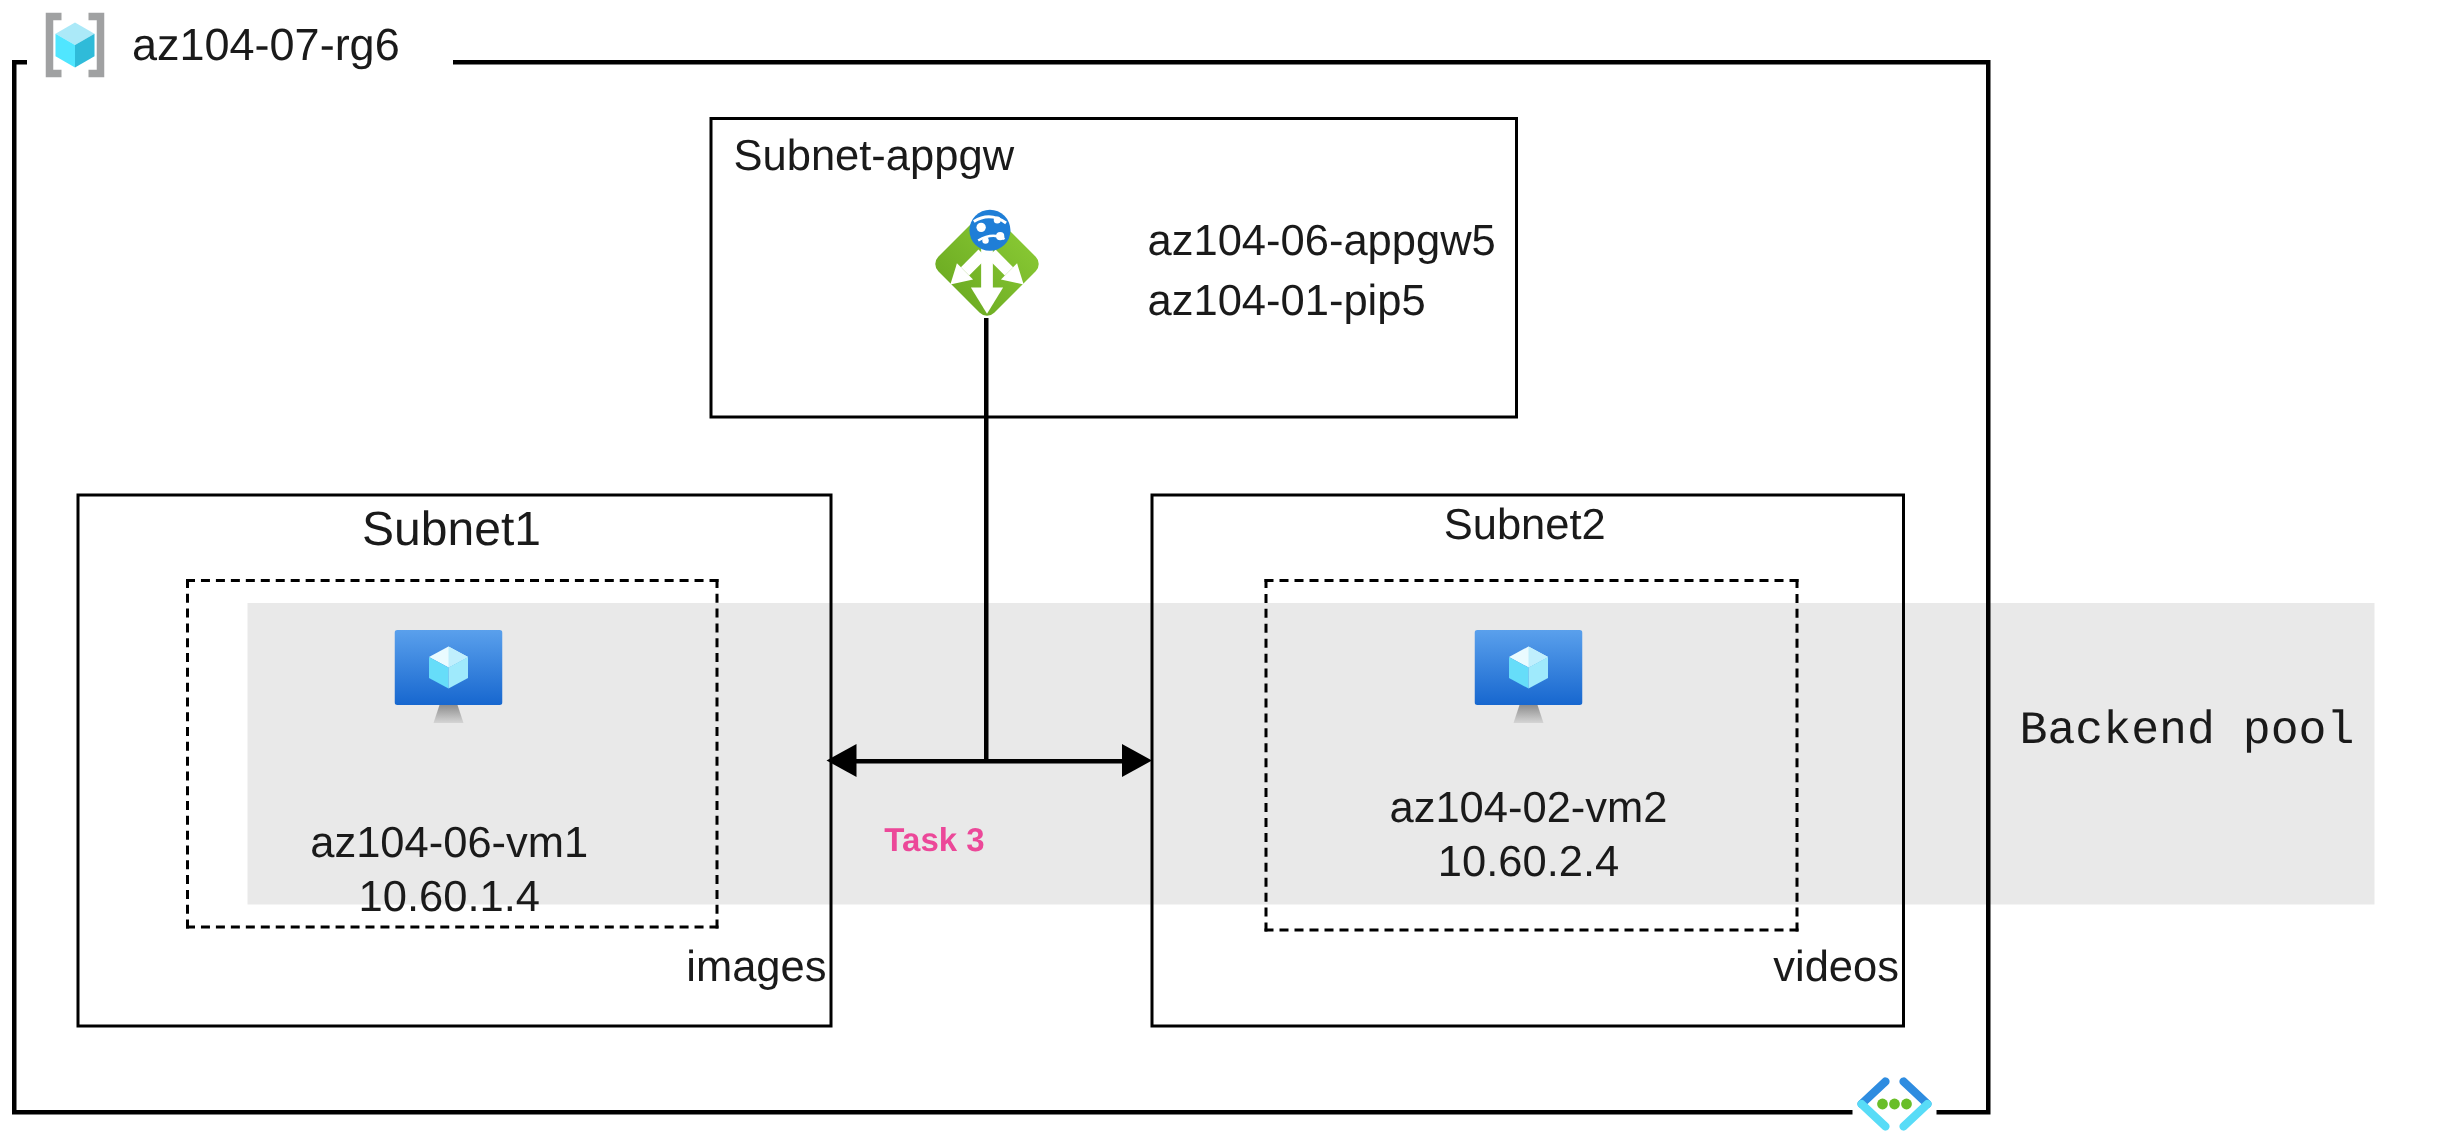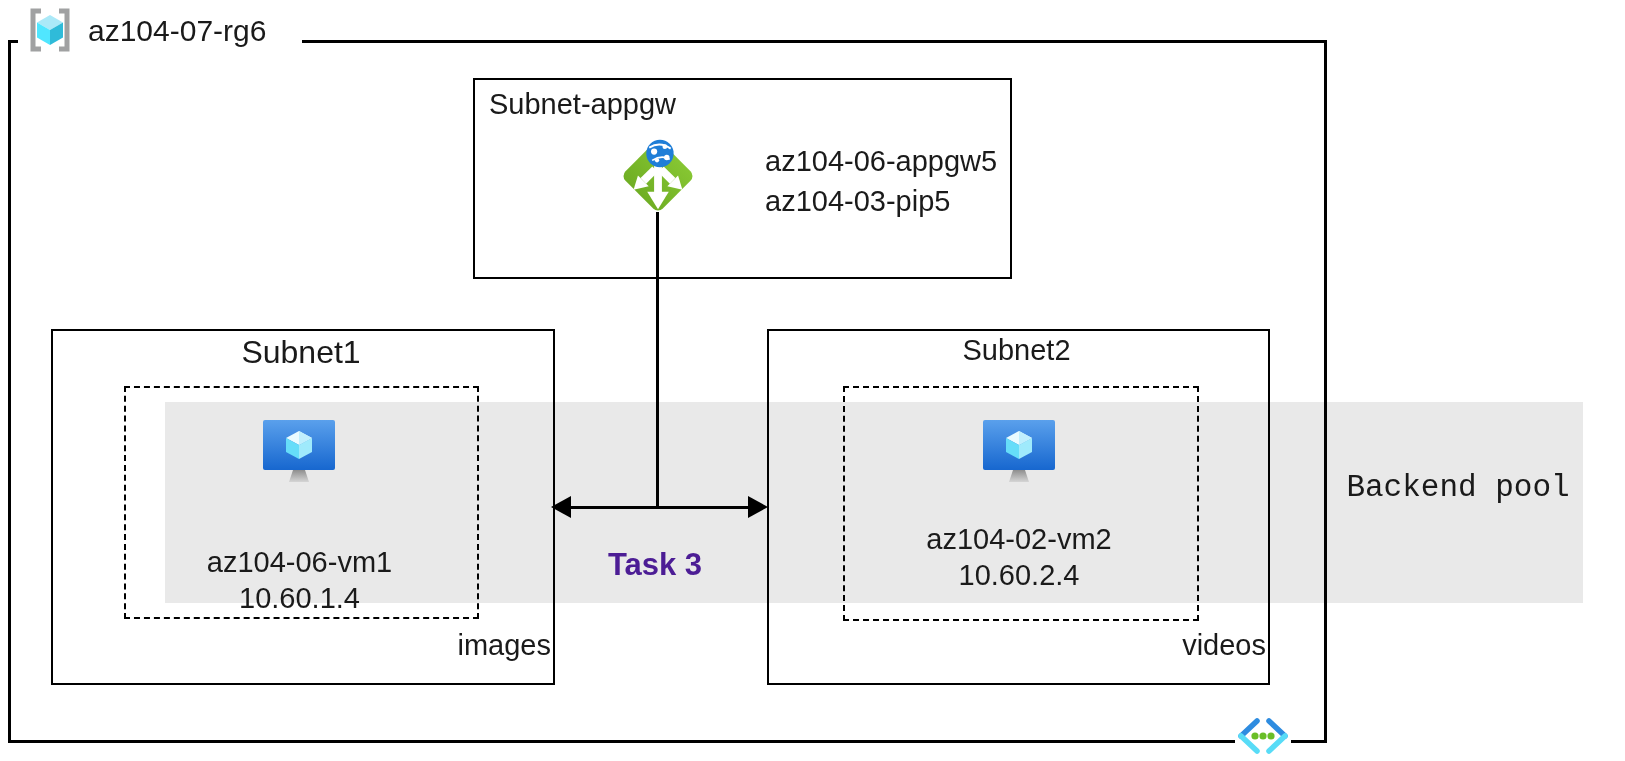--- a/index.html
+++ b/index.html
@@ -38,21 +38,21 @@
   .vm2-text{left:843px;top:521px;width:352px;text-align:center;font-size:29px;line-height:36px;z-index:5;}
   .app1-label{left:51px;top:629px;width:500px;text-align:right;font-size:29px;z-index:5;}
   .app2-label{left:767px;top:629px;width:499px;text-align:right;font-size:29px;z-index:5;}
 
   
   .vline{left:656px;top:212px;width:3px;height:296px;background:#000;z-index:6;}
   .hline{left:569px;top:506px;width:181px;height:3px;background:#000;z-index:6;}
   .head-left{left:551px;top:496px;width:0;height:0;border-top:11px solid transparent;border-bottom:11px solid transparent;border-right:20px solid #000;z-index:6;}
   .head-right{left:748px;top:496px;width:0;height:0;border-top:11px solid transparent;border-bottom:11px solid transparent;border-left:20px solid #000;z-index:6;}
 
-  .task-label{left:570px;top:547px;width:170px;text-align:center;font-size:31px;font-weight:bold;color:#4c1d95;z-index:6;}
+  .task-label{left:538px;top:547px;width:170px;text-align:center;font-size:22px;font-weight:bold;color:#ec4899;z-index:6;}
 
   
   .vnet-icon{left:1233px;top:716px;z-index:7;}
 </style>
 </head>
 <body>
 
 <div class="stage">
 
   <div class="abs band"></div>
@@ -92,21 +92,21 @@
       <path d="M31 15 Q42 8 53 16" fill="none" stroke="#fff" stroke-width="2"></path>
       <path d="M34 28 Q44 22 52 27" fill="none" stroke="#fff" stroke-width="1.6"></path>
       <circle cx="36" cy="19" r="3.2" fill="#fff"></circle>
       <circle cx="47" cy="14" r="2.4" fill="#fff"></circle>
       <circle cx="49" cy="25" r="2.8" fill="#fff"></circle>
       <circle cx="39" cy="28" r="2.2" fill="#fff"></circle>
     </svg>
   </div>
   <div class="abs appgw-text">
     <div>az104-06-appgw5</div>
-    <div>az104-03-pip5</div>
+    <div>az104-01-pip5</div>
   </div>
 
   <div class="abs subnet1-box"></div>
   <div class="abs subnet1-label">Subnet1</div>
   <div class="abs dashed1"></div>
   <div class="abs vm1-icon">
     <svg width="72" height="66" viewBox="0 0 72 66">
       <defs>
         <linearGradient id="vmg1" x1="0" y1="0" x2="0" y2="1">
           <stop offset="0" stop-color="#5aa0ec"></stop>

